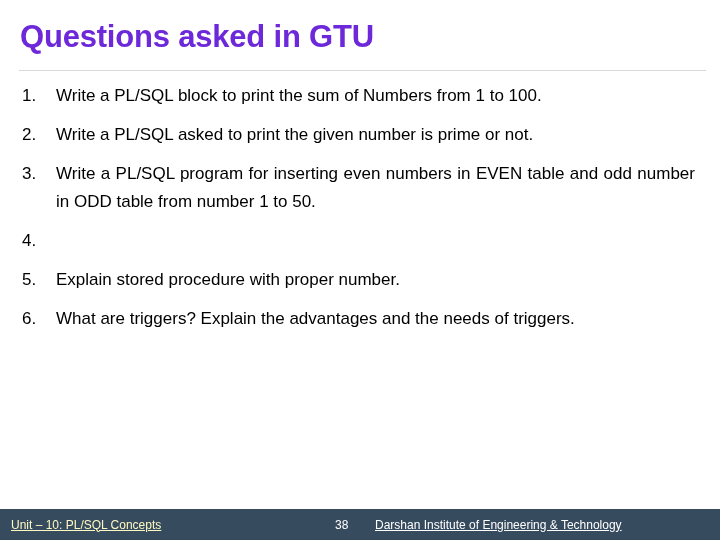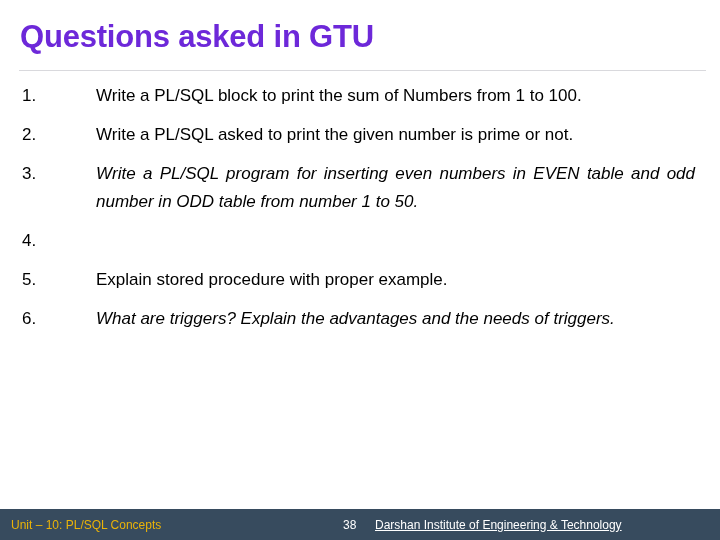--- a/index.html
+++ b/index.html
@@ -67,61 +67,59 @@
     text-align: left;
   }
 
   .q-text {
     flex: 1 1 auto;
     font-size: 17px;
     line-height: 28px;
     color: #000000;
     text-align: justify;
     text-justify: inter-word;
-    margin-left: 40px;
   }
 
   .q-text.one-line {
     text-align: left;
   }
 
   
   .q-text.justify-all {
     text-align: justify;
     text-align-last: left;
-    font-style: italic;
   }
 
   
   #footer-bar {
     position: absolute;
     left: 0;
     bottom: 0;
     width: 720px;
     height: 31px;
     background: #374b5e;
     display: flex;
     align-items: center;
   }
 
   #footer-unit {
     position: absolute;
     left: 11px;
     font-size: 12px;
-    color: #eab308;
+    color: #fef9c3;
     white-space: nowrap;
+    text-decoration: underline;
   }
 
   #footer-page {
     position: absolute;
     left: 335px;
     font-size: 12px;
     color: #ffffff;
     white-space: nowrap;
-    margin-left: 8px;
   }
 
   #footer-org {
     position: absolute;
     left: 375px;
     font-size: 12px;
     color: #ffffff;
     white-space: nowrap;
     text-decoration: underline;
   }
@@ -151,21 +149,21 @@
       <span class="q-num">3.</span>
       <span class="q-text justify-all">Write a PL/SQL program for inserting even numbers in EVEN table and odd number in ODD table from number 1 to 50.</span>
     </div>
 
     <div class="q-item">
       <span class="q-num">4.</span>
     </div>
 
     <div class="q-item">
       <span class="q-num">5.</span>
-      <span class="q-text one-line">Explain stored procedure with proper example.</span>
+      <span class="q-text one-line">Explain stored procedure with proper number.</span>
     </div>
 
     <div class="q-item">
       <span class="q-num">6.</span>
       <span class="q-text justify-all">What are triggers? Explain the advantages and the needs of triggers.</span>
     </div>
 
   </div>
 
   <div id="footer-bar">

